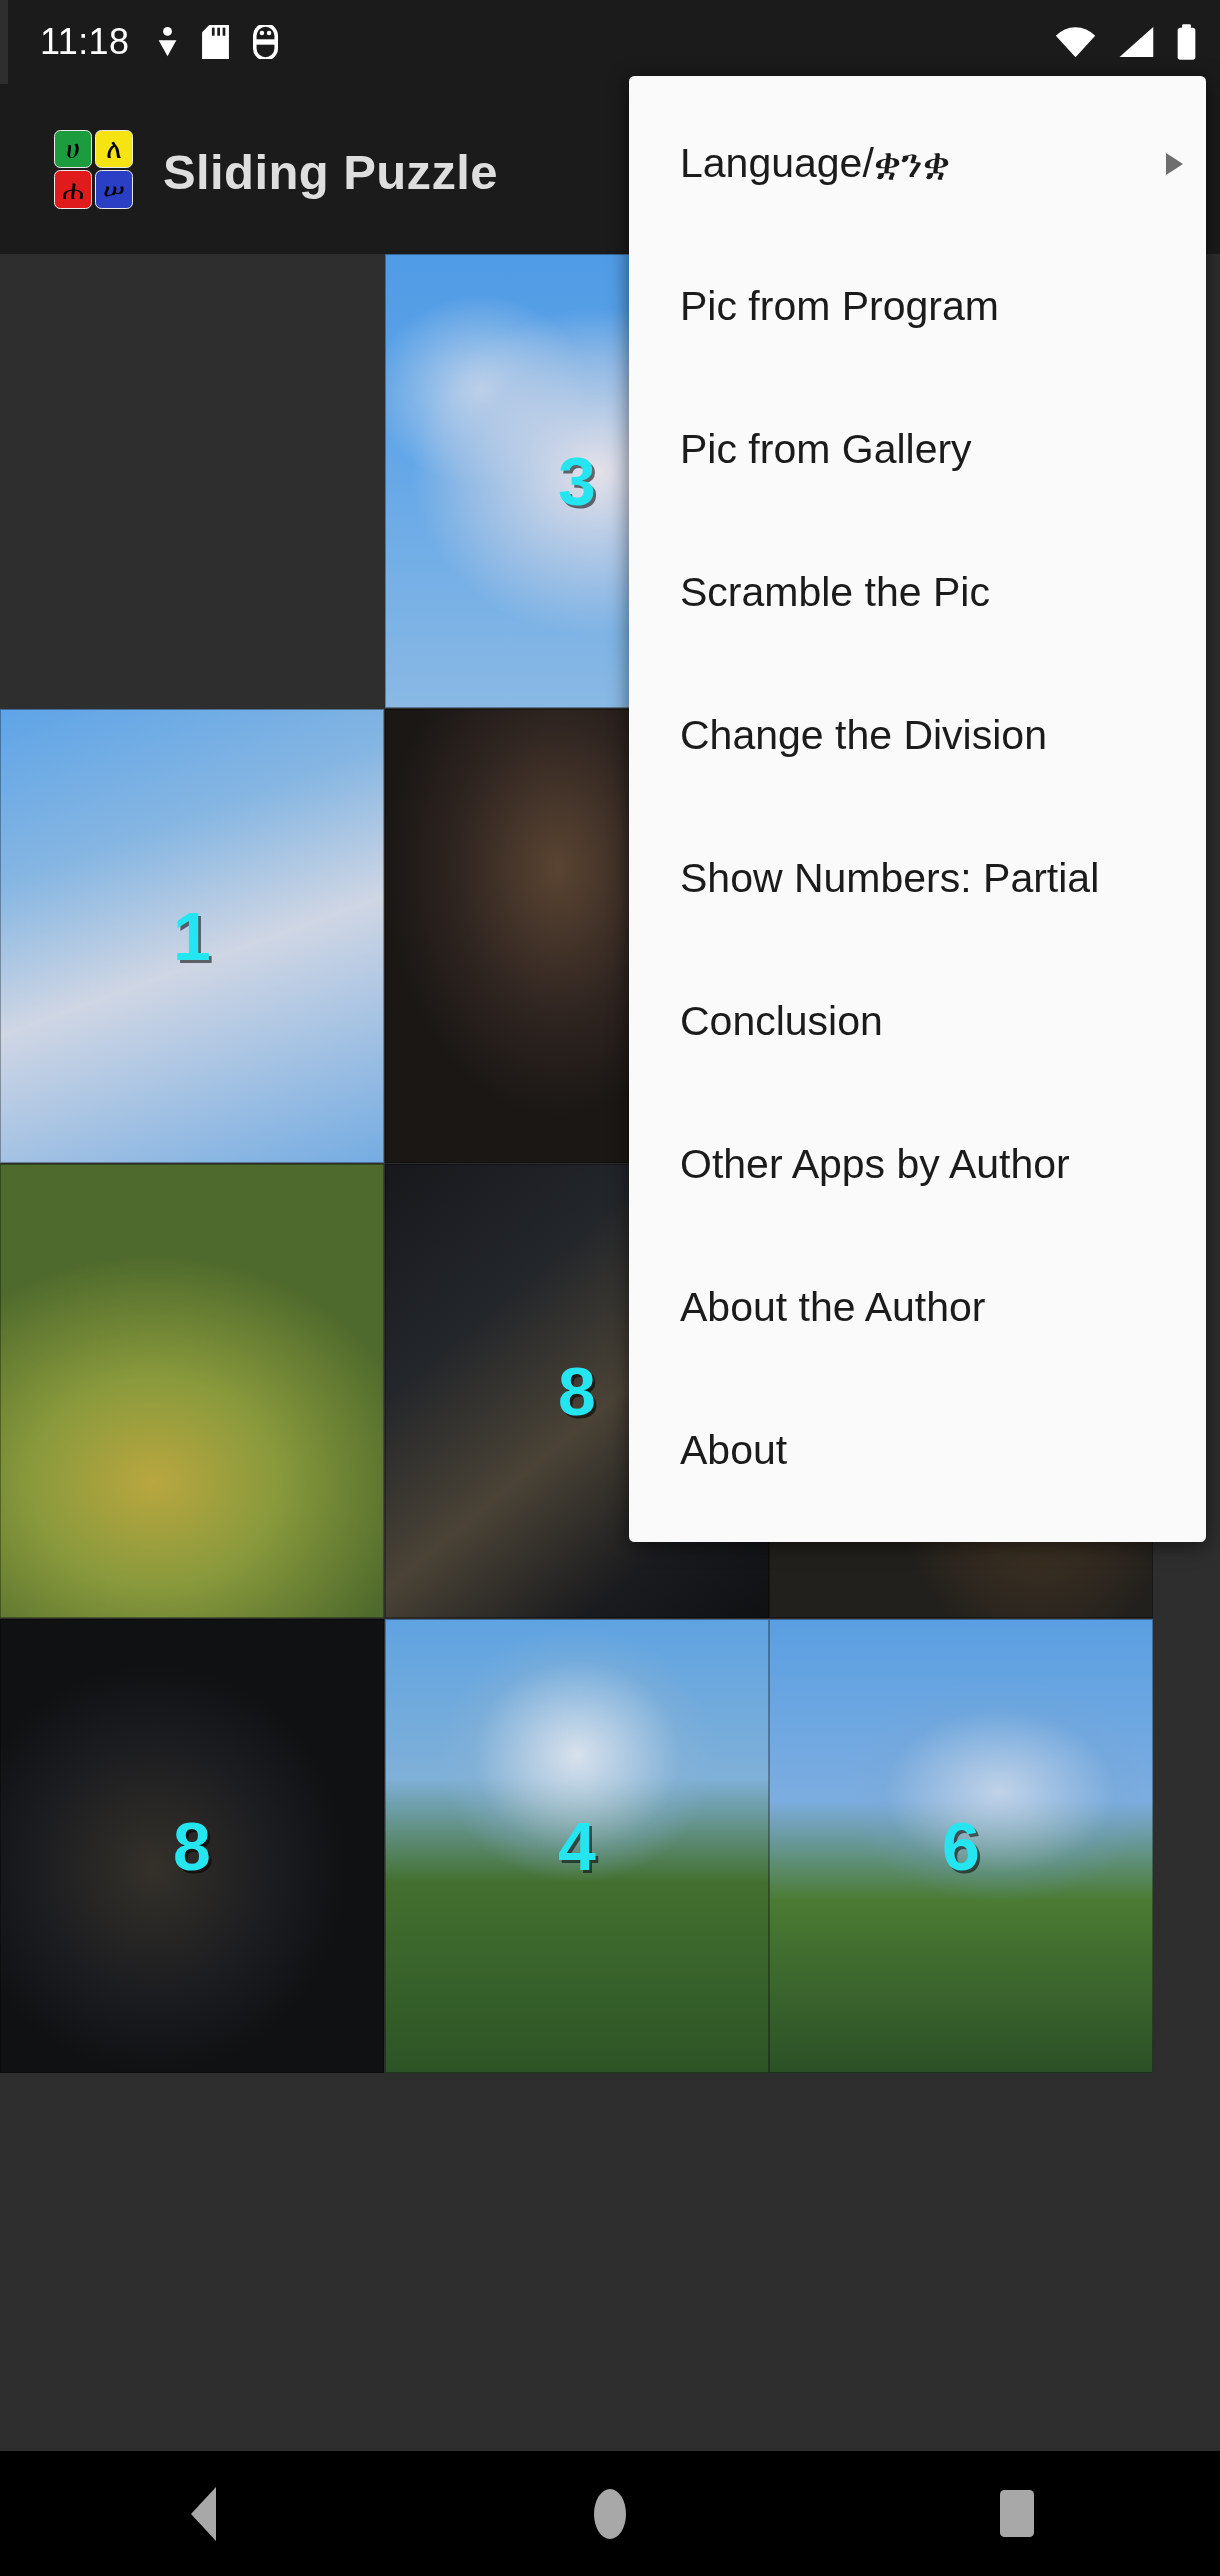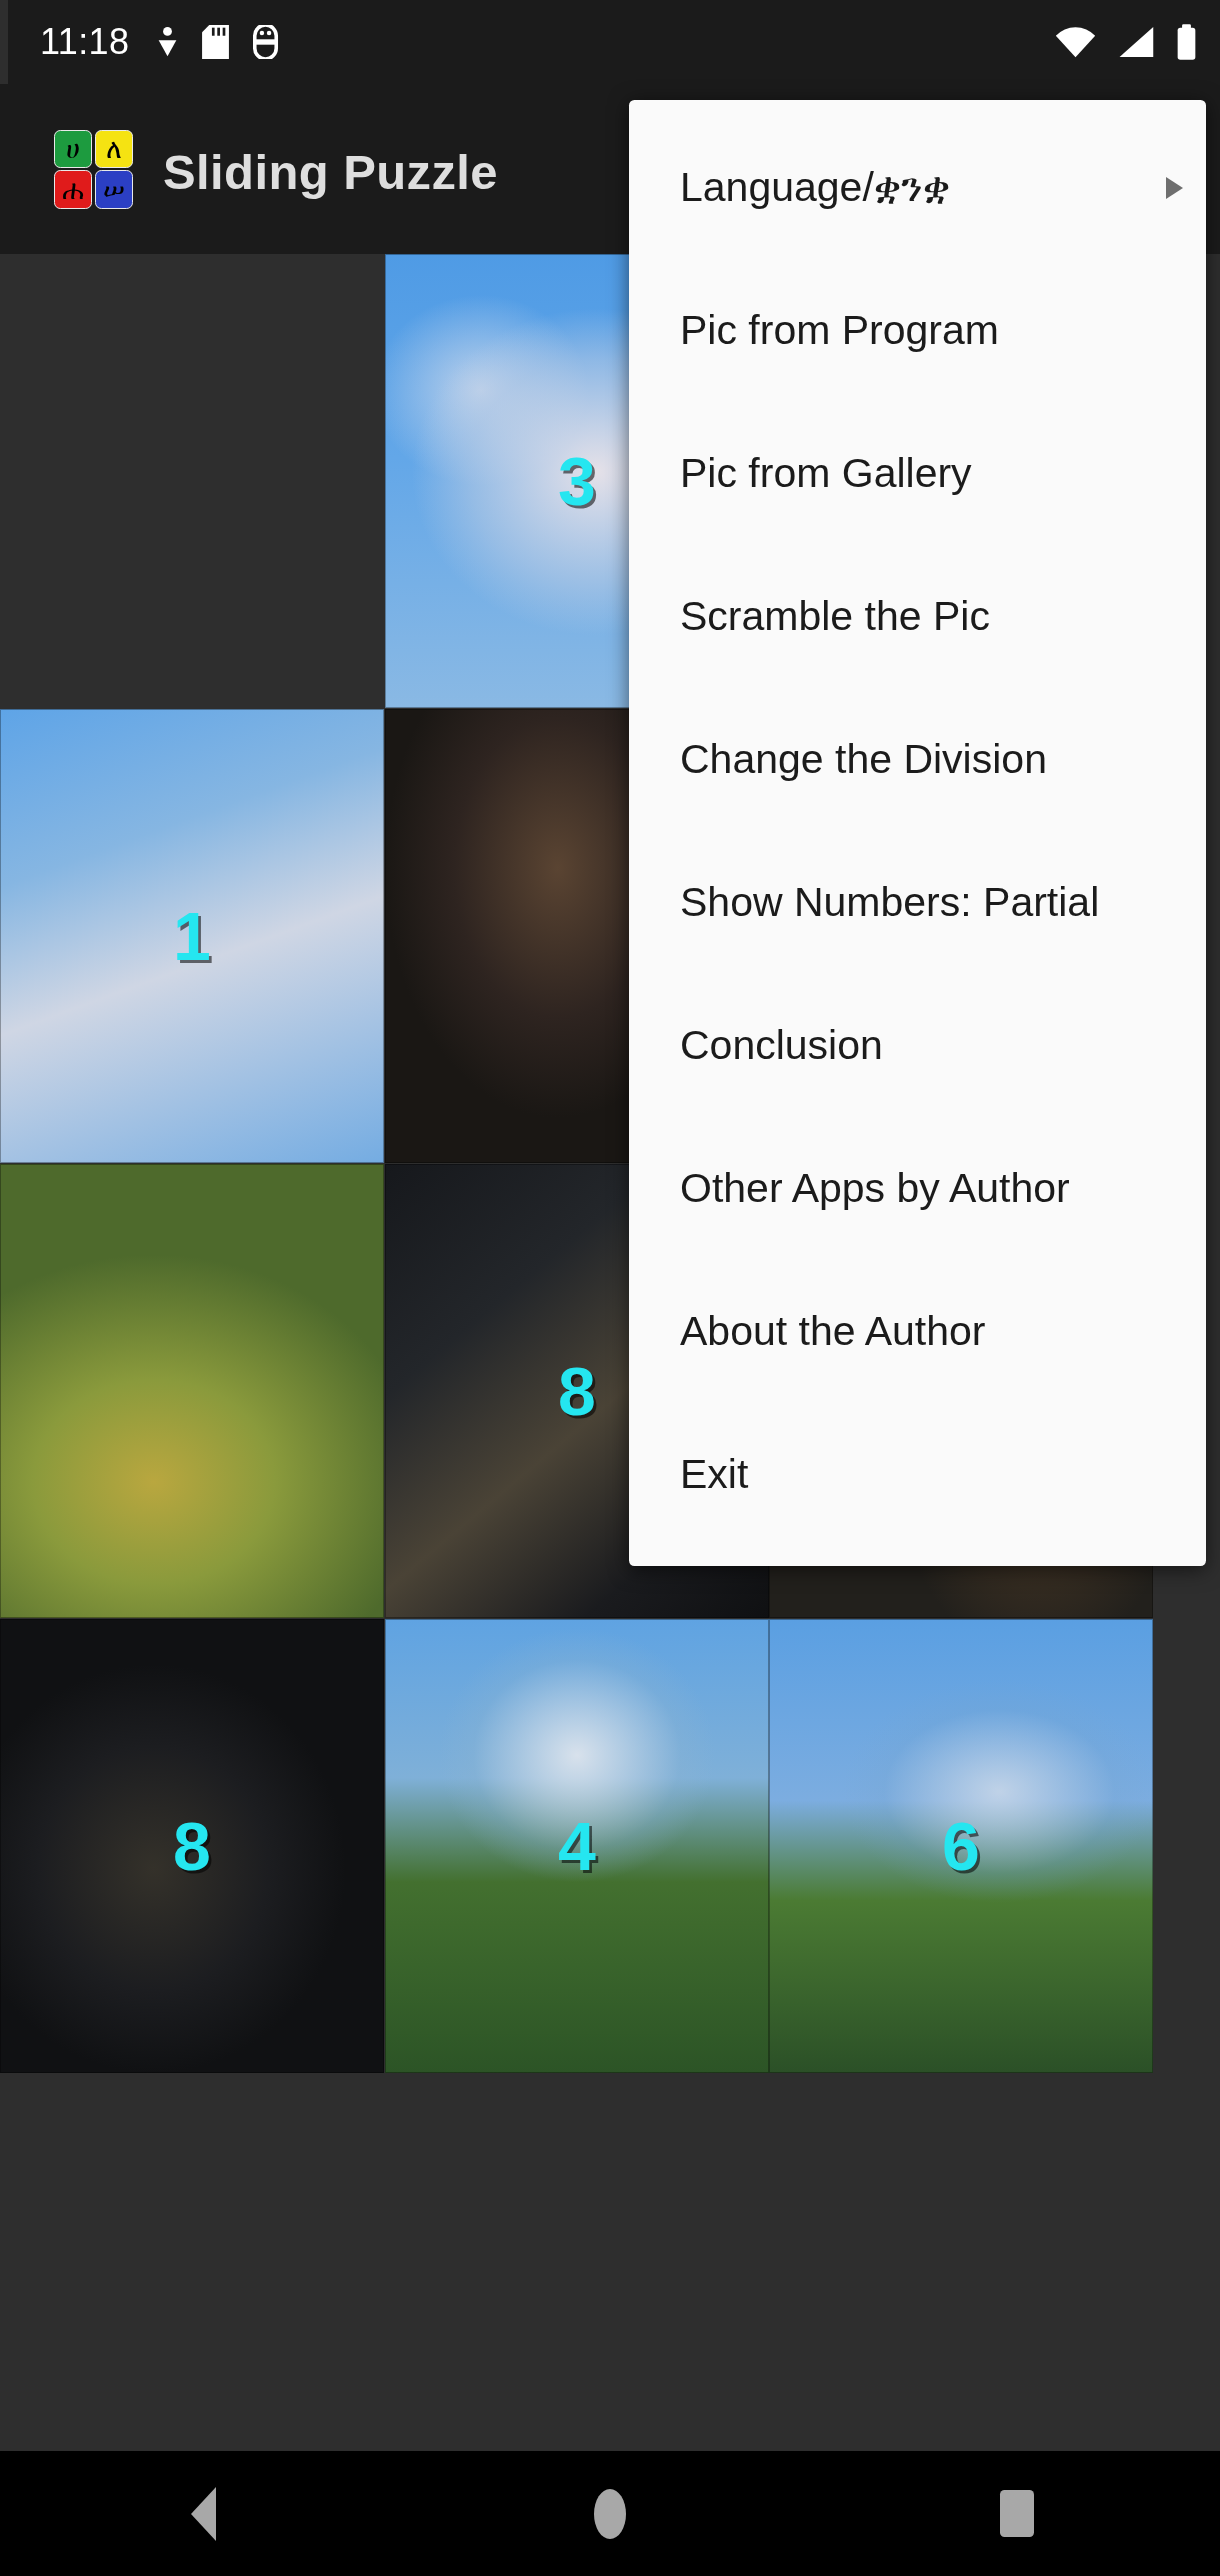--- a/index.html
+++ b/index.html
@@ -67,21 +67,21 @@
                linear-gradient(150deg,#8cb7d8 0%,#6e8c8a 30%,#43372a 60%,#262119 100%); }
   .chain   { background:
                linear-gradient(140deg,#16181c 0%,#23262a 30%,#4a4336 55%,#1a1b1e 80%,#0f1012 100%); }
   .chain2  { background:
                radial-gradient(ellipse 50% 45% at 40% 55%, #34312a 0%, #1c1d20 60%, #101113 100%),
                linear-gradient(120deg,#2c2a22 0%,#17181b 50%,#0d0e10 100%); }
   .skydark { background:linear-gradient(185deg,#4a96e2 0%,#5ea2e6 50%,#7fb1de 100%); }
 
   
   #menu {
-    position:absolute; left:629px; top:100px; width:577px;
+    position:absolute; left:629px; top:76px; width:577px;
     background:#fafafa; border-radius:5.4px;
     box-shadow:0 3.6px 19.7px rgba(0,0,0,0.55);
     padding:16px 0 19.7px 0;
   }
   .mi { position:relative; display:flex; align-items:center;
         height:143px; padding:0 23px 0 51px; cursor:default; }
   .mi .lbl { font-size:41px; color:#1b1b1b; line-height:1;
              font-family:"Liberation Sans", "DejaVu Sans", sans-serif; }
   .mi .arrow { margin-left:auto; width:0; height:0;
                border-left:17px solid #6e6e6e;
@@ -199,21 +199,21 @@
       <div class="mi">
         <span class="lbl">Conclusion</span>
       </div>
       <div class="mi">
         <span class="lbl">Other Apps by Author</span>
       </div>
       <div class="mi">
         <span class="lbl">About the Author</span>
       </div>
       <div class="mi">
-        <span class="lbl">Exit</span>
+        <span class="lbl">About</span>
       </div>
     </div>
 
   <div id="navbar">
     <div class="nav-btn">
       <span class="nav-back"></span>
     </div>
     <div class="nav-btn">
       <span class="nav-home"></span>
     </div>

